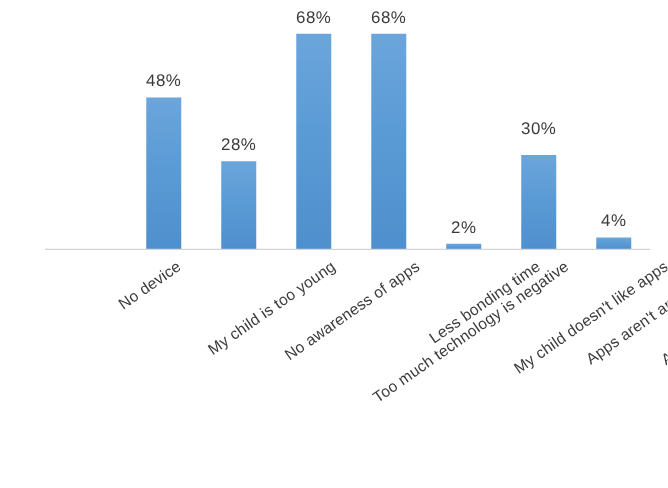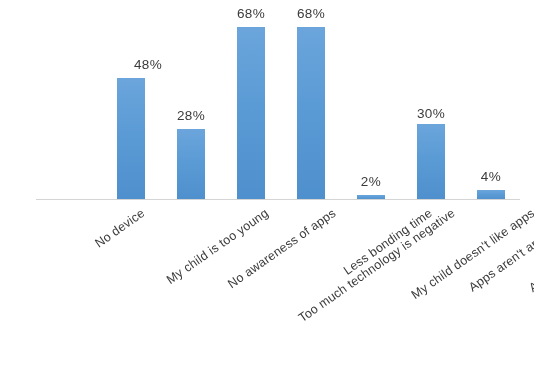--- a/index.html
+++ b/index.html
@@ -91,21 +91,21 @@
 </head>
 <body>
 
 <div id="chart-root">
 
   <div id="plot-area">
 
 
     <div class="bar-group" style="left:117px">
       <div class="bar" style="height: 122.118px;"></div>
-      <div class="bar-label" style="bottom: 128.118px; margin-left: 17px;">48%</div>
+      <div class="bar-label" style="bottom: 128.118px;">48%</div>
     </div>
 
     <div class="bar-group" style="left:177px">
       <div class="bar" style="height: 71.2353px;"></div>
       <div class="bar-label" style="bottom: 77.2353px;">28%</div>
     </div>
 
     <div class="bar-group" style="left:237px">
       <div class="bar" style="height: 173px;"></div>
       <div class="bar-label" style="bottom: 179px;">68%</div>
@@ -116,21 +116,21 @@
       <div class="bar-label" style="bottom: 179px;">68%</div>
     </div>
 
     <div class="bar-group" style="left:357px">
       <div class="bar" style="height: 5.08824px;"></div>
       <div class="bar-label" style="bottom: 11.0882px;">2%</div>
     </div>
 
     <div class="bar-group" style="left:417px">
       <div class="bar" style="height: 76.3235px;"></div>
-      <div class="bar-label" style="bottom: 79px;">30%</div>
+      <div class="bar-label" style="bottom: 90px;">30%</div>
     </div>
 
     <div class="bar-group" style="left:477px">
       <div class="bar" style="height: 10.1765px;"></div>
       <div class="bar-label" style="bottom: 16.1765px;">4%</div>
     </div>
 
     <div id="axis-line"></div>
   </div>
 

